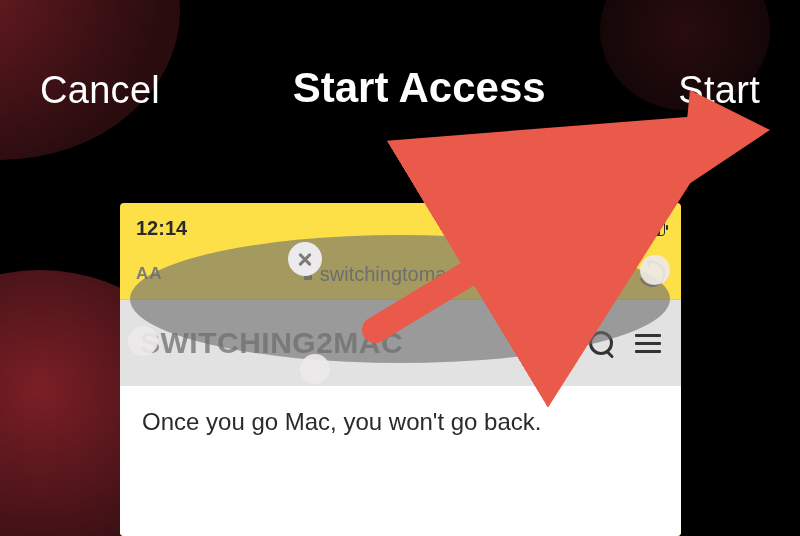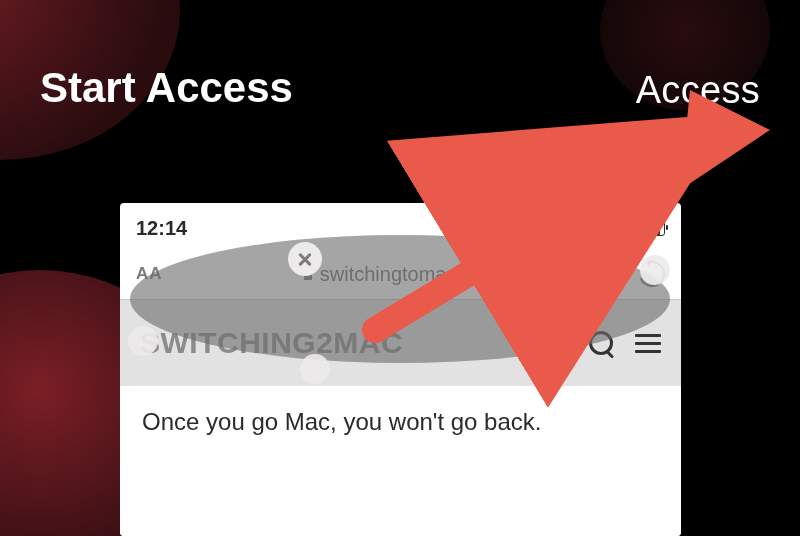--- a/index.html
+++ b/index.html
@@ -7,21 +7,21 @@
   
   .blob{position:absolute;border-radius:50%;}
   .blob1{width:360px;height:300px;left:-180px;top:-140px;background:radial-gradient(circle at 40% 40%,#6a1c22,#2a0c0f 70%);}
   .blob2{width:340px;height:300px;left:-130px;top:270px;background:radial-gradient(circle at 50% 40%,#7b1f26,#320e12 75%);}
   .blob3{width:170px;height:160px;left:600px;top:-50px;background:radial-gradient(circle,#3a1216,#1a0809 80%);opacity:.7;}
   
   .navbar{position:absolute;top:0;left:0;right:0;height:180px;display:flex;align-items:center;justify-content:space-between;padding:0 40px;box-sizing:border-box;color:#fff;}
   .nav-btn{font-size:38px;font-weight:400;color:#fff;letter-spacing:.3px;}
   .nav-title{font-size:42px;font-weight:600;color:#fff;margin-top:-4px;}
   
-  .card{position:absolute;left:120px;top:203px;width:561px;height:333px;background:#ffffff;border-radius:4px;overflow:hidden;color:#333;}
+  .card{position:absolute;left:120px;top:203px;width:561px;height:333px;background:#fde047;border-radius:4px;overflow:hidden;color:#333;}
   .statusbar{position:relative;height:50px;}
   .time{position:absolute;left:16px;top:14px;font-size:20px;font-weight:600;color:#2a2a2a;}
   .sicons{position:absolute;right:16px;top:18px;display:flex;align-items:center;gap:6px;}
   .sig{display:flex;align-items:flex-end;gap:2px;}
   .sig span{width:4px;background:#2a2a2a;display:inline-block;border-radius:1px;}
   .sig span:nth-child(1){height:5px;}
   .sig span:nth-child(2){height:8px;}
   .sig span:nth-child(3){height:11px;}
   .sig span:nth-child(4){height:14px;}
   .batt{width:28px;height:13px;border:1.5px solid #2a2a2a;border-radius:3px;position:relative;}
@@ -58,22 +58,23 @@
 </style>
 </head>
 <body>
 
 <div class="stage">
   <div class="blob blob1"></div>
   <div class="blob blob2"></div>
   <div class="blob blob3"></div>
 
   <div class="navbar">
+    <div class="nav-btn">Cancel</div>
     <div class="nav-title">Start Access</div>
-    <div class="nav-btn">Access</div>
+    <div class="nav-btn">Start</div>
   </div>
 
   <div class="card">
     <div class="statusbar">
       <div class="time">12:14</div>
       <div class="sicons">
         <div class="sig">
             <span></span>
             <span></span>
             <span></span>

